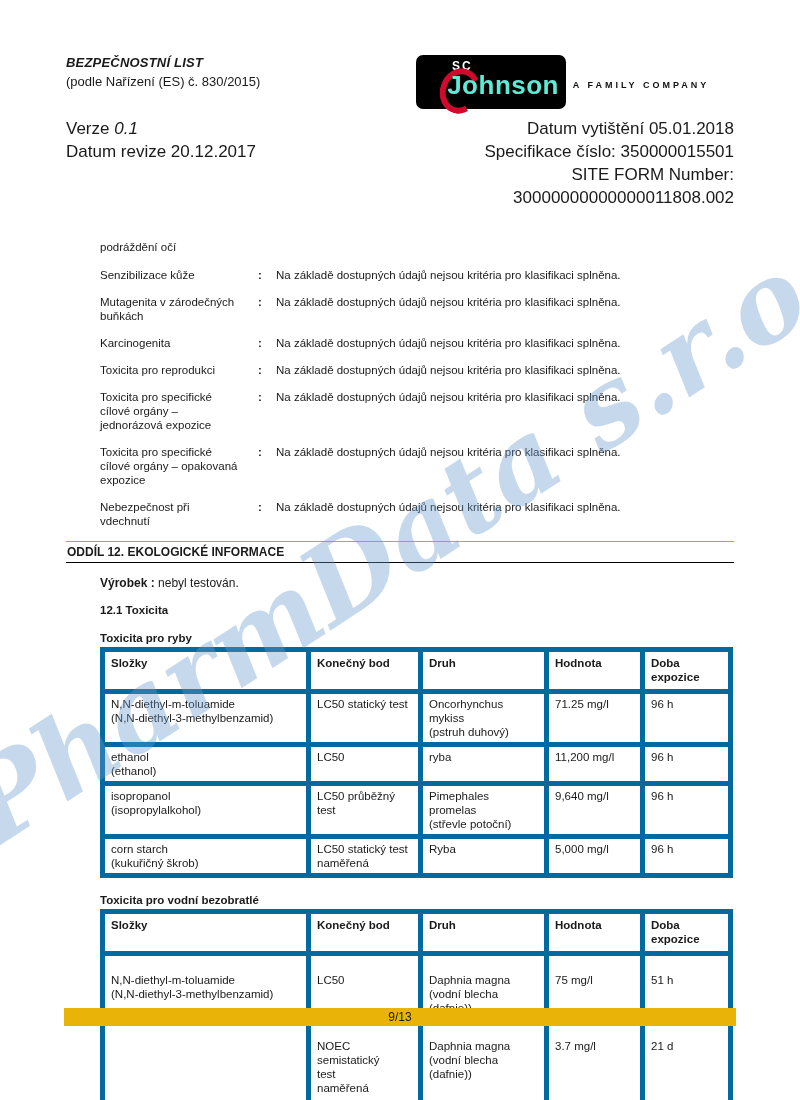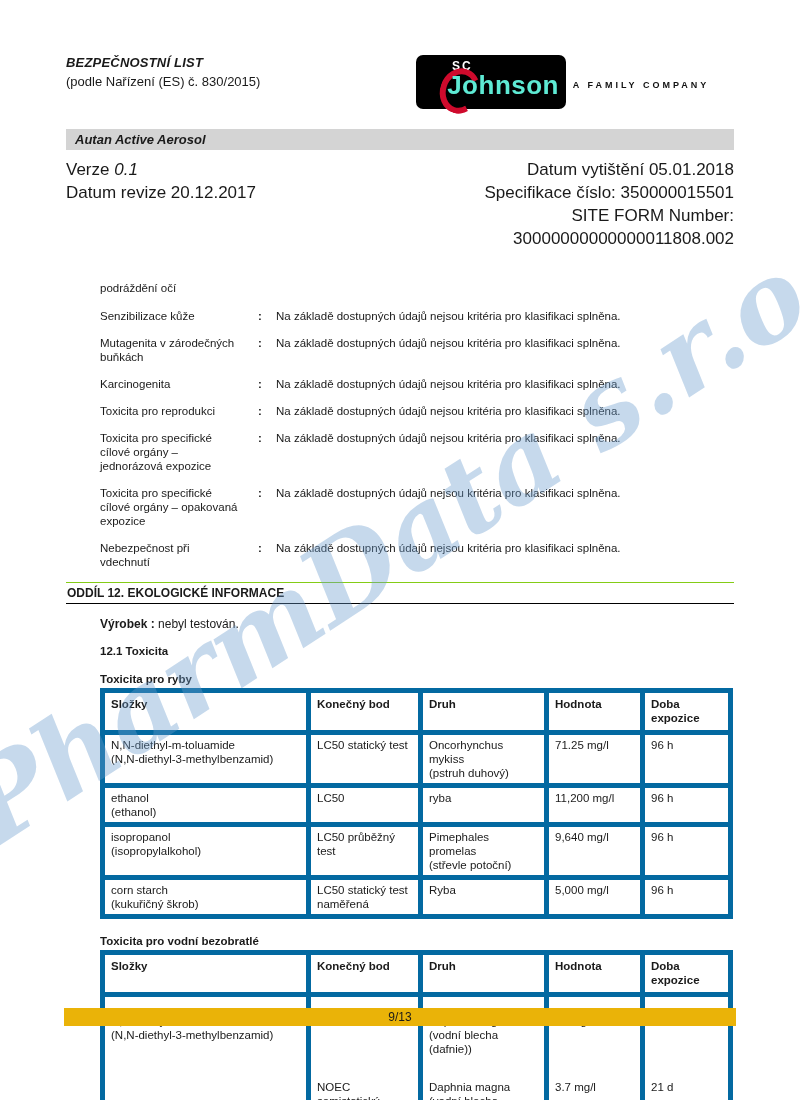--- a/index.html
+++ b/index.html
@@ -99,21 +99,20 @@
       <div class="logo">
         <div class="logo-box">
           <span class="logo-sc">SC</span>
           <span class="logo-c"></span>
           <span class="logo-johnson">Johnson</span>
         </div>
         <div class="logo-tagline">A FAMILY COMPANY</div>
       </div>
     </div>
 
-    <div class="banner">Autan Active Aerosol</div>
 
     <div class="meta-row">
       <div class="meta-left">
         <div><span>Verze</span> <span class="italic">0.1</span></div>
         <div>Datum revize 20.12.2017</div>
       </div>
       <div class="meta-right">
         <div>Datum vytištění 05.01.2018</div>
         <div>Specifikace číslo: 350000015501</div>
         <div>SITE FORM Number:</div>

